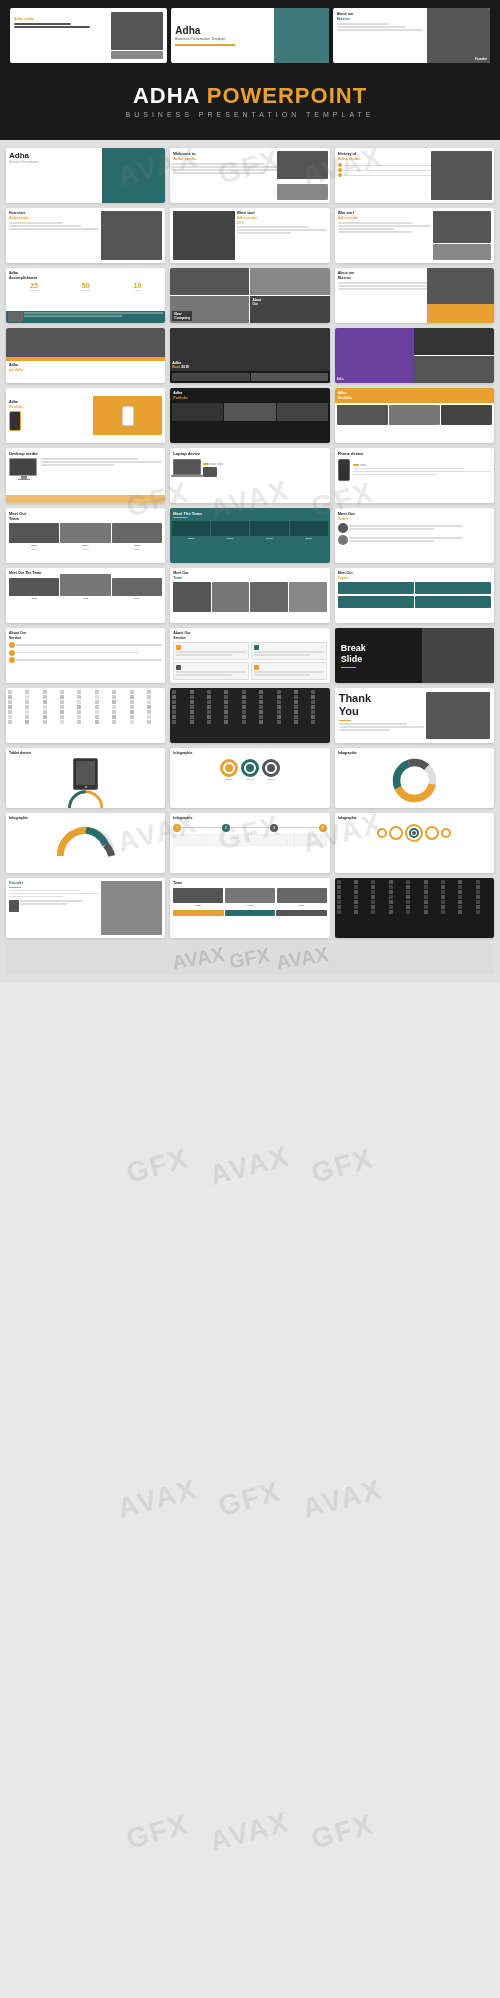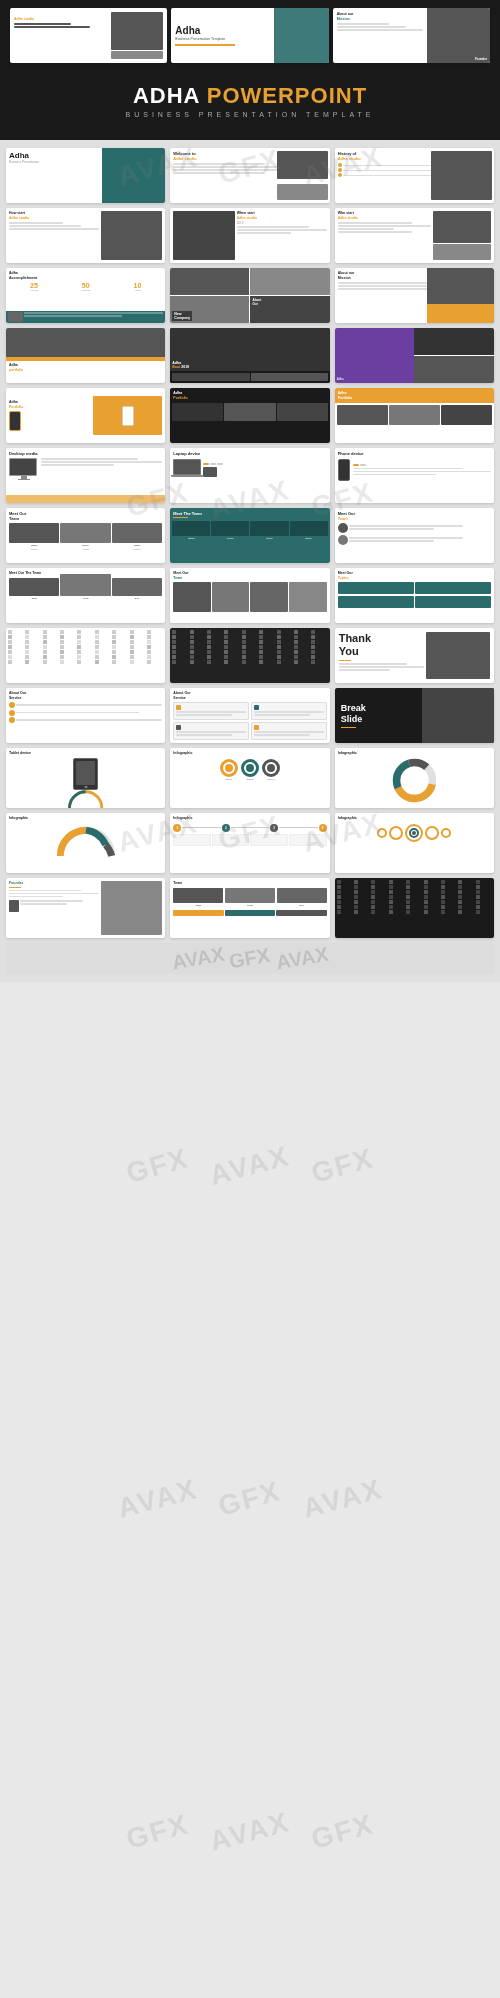--- a/index.html
+++ b/index.html
@@ -688,183 +688,20 @@
             <div style="display:flex;gap:1px;">
               <div style="flex:1;height:12px;background:#2a6b6b;border-radius:1px;"></div>
               <div style="flex:1;height:12px;background:#2a6b6b;border-radius:1px;"></div>
             </div>
           </div>
         </div>
       </div>
     </div>
 
     <div class="slide-row">
-
-      <div class="slide-card">
-        <div class="slide-inner" style="padding:2px;min-height:55px;">
-          <div style="display:grid;grid-template-columns:repeat(9,1fr);gap:1px;">
-
-            <div style="width:4px;height:4px;background:#ccc;border-radius:0.5px;"></div>
-              <div style="width:4px;height:4px;background:#ccc;border-radius:0.5px;"></div>
-              <div style="width:4px;height:4px;background:#ccc;border-radius:0.5px;"></div>
-              <div style="width:4px;height:4px;background:#ccc;border-radius:0.5px;"></div>
-              <div style="width:4px;height:4px;background:#ccc;border-radius:0.5px;"></div>
-              <div style="width:4px;height:4px;background:#ccc;border-radius:0.5px;"></div>
-              <div style="width:4px;height:4px;background:#ccc;border-radius:0.5px;"></div>
-              <div style="width:4px;height:4px;background:#ccc;border-radius:0.5px;"></div>
-              <div style="width:4px;height:4px;background:#ccc;border-radius:0.5px;"></div>
-            <div style="width:4px;height:4px;background:#bbb;border-radius:0.5px;"></div>
-              <div style="width:4px;height:4px;background:#ddd;border-radius:0.5px;"></div>
-              <div style="width:4px;height:4px;background:#ccc;border-radius:0.5px;"></div>
-              <div style="width:4px;height:4px;background:#bbb;border-radius:0.5px;"></div>
-              <div style="width:4px;height:4px;background:#ccc;border-radius:0.5px;"></div>
-              <div style="width:4px;height:4px;background:#ddd;border-radius:0.5px;"></div>
-              <div style="width:4px;height:4px;background:#ccc;border-radius:0.5px;"></div>
-              <div style="width:4px;height:4px;background:#bbb;border-radius:0.5px;"></div>
-              <div style="width:4px;height:4px;background:#ccc;border-radius:0.5px;"></div>
-            <div style="width:4px;height:4px;background:#ccc;border-radius:0.5px;"></div>
-              <div style="width:4px;height:4px;background:#ccc;border-radius:0.5px;"></div>
-              <div style="width:4px;height:4px;background:#bbb;border-radius:0.5px;"></div>
-              <div style="width:4px;height:4px;background:#ccc;border-radius:0.5px;"></div>
-              <div style="width:4px;height:4px;background:#ddd;border-radius:0.5px;"></div>
-              <div style="width:4px;height:4px;background:#ccc;border-radius:0.5px;"></div>
-              <div style="width:4px;height:4px;background:#bbb;border-radius:0.5px;"></div>
-              <div style="width:4px;height:4px;background:#ccc;border-radius:0.5px;"></div>
-              <div style="width:4px;height:4px;background:#ddd;border-radius:0.5px;"></div>
-            <div style="width:4px;height:4px;background:#bbb;border-radius:0.5px;"></div>
-              <div style="width:4px;height:4px;background:#ccc;border-radius:0.5px;"></div>
-              <div style="width:4px;height:4px;background:#ddd;border-radius:0.5px;"></div>
-              <div style="width:4px;height:4px;background:#ccc;border-radius:0.5px;"></div>
-              <div style="width:4px;height:4px;background:#bbb;border-radius:0.5px;"></div>
-              <div style="width:4px;height:4px;background:#ccc;border-radius:0.5px;"></div>
-              <div style="width:4px;height:4px;background:#ddd;border-radius:0.5px;"></div>
-              <div style="width:4px;height:4px;background:#ccc;border-radius:0.5px;"></div>
-              <div style="width:4px;height:4px;background:#bbb;border-radius:0.5px;"></div>
-            <div style="width:4px;height:4px;background:#ccc;border-radius:0.5px;"></div>
-              <div style="width:4px;height:4px;background:#ddd;border-radius:0.5px;"></div>
-              <div style="width:4px;height:4px;background:#ccc;border-radius:0.5px;"></div>
-              <div style="width:4px;height:4px;background:#bbb;border-radius:0.5px;"></div>
-              <div style="width:4px;height:4px;background:#ccc;border-radius:0.5px;"></div>
-              <div style="width:4px;height:4px;background:#ddd;border-radius:0.5px;"></div>
-              <div style="width:4px;height:4px;background:#ccc;border-radius:0.5px;"></div>
-              <div style="width:4px;height:4px;background:#bbb;border-radius:0.5px;"></div>
-              <div style="width:4px;height:4px;background:#ccc;border-radius:0.5px;"></div>
-            <div style="width:4px;height:4px;background:#ddd;border-radius:0.5px;"></div>
-              <div style="width:4px;height:4px;background:#ccc;border-radius:0.5px;"></div>
-              <div style="width:4px;height:4px;background:#bbb;border-radius:0.5px;"></div>
-              <div style="width:4px;height:4px;background:#ccc;border-radius:0.5px;"></div>
-              <div style="width:4px;height:4px;background:#ddd;border-radius:0.5px;"></div>
-              <div style="width:4px;height:4px;background:#ccc;border-radius:0.5px;"></div>
-              <div style="width:4px;height:4px;background:#bbb;border-radius:0.5px;"></div>
-              <div style="width:4px;height:4px;background:#ccc;border-radius:0.5px;"></div>
-              <div style="width:4px;height:4px;background:#ddd;border-radius:0.5px;"></div>
-            <div style="width:4px;height:4px;background:#ccc;border-radius:0.5px;"></div>
-              <div style="width:4px;height:4px;background:#bbb;border-radius:0.5px;"></div>
-              <div style="width:4px;height:4px;background:#ccc;border-radius:0.5px;"></div>
-              <div style="width:4px;height:4px;background:#ddd;border-radius:0.5px;"></div>
-              <div style="width:4px;height:4px;background:#ccc;border-radius:0.5px;"></div>
-              <div style="width:4px;height:4px;background:#bbb;border-radius:0.5px;"></div>
-              <div style="width:4px;height:4px;background:#ccc;border-radius:0.5px;"></div>
-              <div style="width:4px;height:4px;background:#ddd;border-radius:0.5px;"></div>
-              <div style="width:4px;height:4px;background:#ccc;border-radius:0.5px;"></div>
-          </div>
-        </div>
-      </div>
-
-      <div class="slide-card">
-        <div class="slide-inner" style="padding:2px;background:#222;min-height:55px;">
-          <div style="display:grid;grid-template-columns:repeat(9,1fr);gap:1px;">
-            <div style="width:4px;height:4px;background:#555;border-radius:0.5px;"></div>
-              <div style="width:4px;height:4px;background:#666;border-radius:0.5px;"></div>
-              <div style="width:4px;height:4px;background:#555;border-radius:0.5px;"></div>
-              <div style="width:4px;height:4px;background:#666;border-radius:0.5px;"></div>
-              <div style="width:4px;height:4px;background:#555;border-radius:0.5px;"></div>
-              <div style="width:4px;height:4px;background:#666;border-radius:0.5px;"></div>
-              <div style="width:4px;height:4px;background:#555;border-radius:0.5px;"></div>
-              <div style="width:4px;height:4px;background:#666;border-radius:0.5px;"></div>
-              <div style="width:4px;height:4px;background:#555;border-radius:0.5px;"></div>
-            <div style="width:4px;height:4px;background:#666;border-radius:0.5px;"></div>
-              <div style="width:4px;height:4px;background:#555;border-radius:0.5px;"></div>
-              <div style="width:4px;height:4px;background:#666;border-radius:0.5px;"></div>
-              <div style="width:4px;height:4px;background:#555;border-radius:0.5px;"></div>
-              <div style="width:4px;height:4px;background:#666;border-radius:0.5px;"></div>
-              <div style="width:4px;height:4px;background:#555;border-radius:0.5px;"></div>
-              <div style="width:4px;height:4px;background:#666;border-radius:0.5px;"></div>
-              <div style="width:4px;height:4px;background:#555;border-radius:0.5px;"></div>
-              <div style="width:4px;height:4px;background:#666;border-radius:0.5px;"></div>
-            <div style="width:4px;height:4px;background:#555;border-radius:0.5px;"></div>
-              <div style="width:4px;height:4px;background:#666;border-radius:0.5px;"></div>
-              <div style="width:4px;height:4px;background:#555;border-radius:0.5px;"></div>
-              <div style="width:4px;height:4px;background:#666;border-radius:0.5px;"></div>
-              <div style="width:4px;height:4px;background:#555;border-radius:0.5px;"></div>
-              <div style="width:4px;height:4px;background:#666;border-radius:0.5px;"></div>
-              <div style="width:4px;height:4px;background:#555;border-radius:0.5px;"></div>
-              <div style="width:4px;height:4px;background:#666;border-radius:0.5px;"></div>
-              <div style="width:4px;height:4px;background:#555;border-radius:0.5px;"></div>
-            <div style="width:4px;height:4px;background:#666;border-radius:0.5px;"></div>
-              <div style="width:4px;height:4px;background:#555;border-radius:0.5px;"></div>
-              <div style="width:4px;height:4px;background:#666;border-radius:0.5px;"></div>
-              <div style="width:4px;height:4px;background:#555;border-radius:0.5px;"></div>
-              <div style="width:4px;height:4px;background:#666;border-radius:0.5px;"></div>
-              <div style="width:4px;height:4px;background:#555;border-radius:0.5px;"></div>
-              <div style="width:4px;height:4px;background:#666;border-radius:0.5px;"></div>
-              <div style="width:4px;height:4px;background:#555;border-radius:0.5px;"></div>
-              <div style="width:4px;height:4px;background:#666;border-radius:0.5px;"></div>
-            <div style="width:4px;height:4px;background:#555;border-radius:0.5px;"></div>
-              <div style="width:4px;height:4px;background:#666;border-radius:0.5px;"></div>
-              <div style="width:4px;height:4px;background:#555;border-radius:0.5px;"></div>
-              <div style="width:4px;height:4px;background:#666;border-radius:0.5px;"></div>
-              <div style="width:4px;height:4px;background:#555;border-radius:0.5px;"></div>
-              <div style="width:4px;height:4px;background:#666;border-radius:0.5px;"></div>
-              <div style="width:4px;height:4px;background:#555;border-radius:0.5px;"></div>
-              <div style="width:4px;height:4px;background:#666;border-radius:0.5px;"></div>
-              <div style="width:4px;height:4px;background:#555;border-radius:0.5px;"></div>
-            <div style="width:4px;height:4px;background:#666;border-radius:0.5px;"></div>
-              <div style="width:4px;height:4px;background:#555;border-radius:0.5px;"></div>
-              <div style="width:4px;height:4px;background:#666;border-radius:0.5px;"></div>
-              <div style="width:4px;height:4px;background:#555;border-radius:0.5px;"></div>
-              <div style="width:4px;height:4px;background:#666;border-radius:0.5px;"></div>
-              <div style="width:4px;height:4px;background:#555;border-radius:0.5px;"></div>
-              <div style="width:4px;height:4px;background:#666;border-radius:0.5px;"></div>
-              <div style="width:4px;height:4px;background:#555;border-radius:0.5px;"></div>
-              <div style="width:4px;height:4px;background:#666;border-radius:0.5px;"></div>
-            <div style="width:4px;height:4px;background:#555;border-radius:0.5px;"></div>
-              <div style="width:4px;height:4px;background:#666;border-radius:0.5px;"></div>
-              <div style="width:4px;height:4px;background:#555;border-radius:0.5px;"></div>
-              <div style="width:4px;height:4px;background:#666;border-radius:0.5px;"></div>
-              <div style="width:4px;height:4px;background:#555;border-radius:0.5px;"></div>
-              <div style="width:4px;height:4px;background:#666;border-radius:0.5px;"></div>
-              <div style="width:4px;height:4px;background:#555;border-radius:0.5px;"></div>
-              <div style="width:4px;height:4px;background:#666;border-radius:0.5px;"></div>
-              <div style="width:4px;height:4px;background:#555;border-radius:0.5px;"></div>
-          </div>
-        </div>
-      </div>
-
-      <div class="slide-card">
-        <div class="slide-inner" style="padding:4px;min-height:55px;">
-          <div style="display:flex;gap:2px;height:100%;">
-            <div style="flex:1;">
-              <div class="thankyou-slide">
-                <div class="ty-title">Thank<br>You</div>
-              </div>
-              <div style="margin-top:2px;width:12px;height:1px;background:#e8a030;"></div>
-              <div style="margin-top:2px;">
-                <div class="slide-line medium"></div>
-                <div class="slide-line full"></div>
-                <div class="slide-line short"></div>
-              </div>
-            </div>
-            <div style="width:42%;background:#555;border-radius:1px;"></div>
-          </div>
-        </div>
-      </div>
-    </div>
-
-    <div class="slide-row">
       <div class="slide-card">
         <div class="slide-inner" style="padding:3px;min-height:55px;">
           <div class="slide-label" style="font-size:3.5px;">About Our<br>Service</div>
           <div style="margin-top:2px;display:flex;flex-direction:column;gap:1.5px;">
             <div style="display:flex;gap:1px;align-items:center;">
               <div style="width:6px;height:6px;background:#e8a030;border-radius:50%;flex-shrink:0;"></div>
               <div class="slide-line full" style="margin:0;"></div>
             </div>
             <div style="display:flex;gap:1px;align-items:center;">
               <div style="width:6px;height:6px;background:#e8a030;border-radius:50%;flex-shrink:0;"></div>
@@ -907,20 +744,183 @@
           </div>
         </div>
       </div>
 
       <div class="slide-card">
         <div class="break-slide-inner">
           <div class="break-title">Break<br>Slide</div>
           <div style="margin-top:2px;width:15px;height:1px;background:#e8a030;"></div>
         </div>
         <div style="position:absolute;right:0;top:0;bottom:0;width:45%;background:#444;"></div>
+      </div>
+    </div>
+
+    <div class="slide-row">
+
+      <div class="slide-card">
+        <div class="slide-inner" style="padding:2px;min-height:55px;">
+          <div style="display:grid;grid-template-columns:repeat(9,1fr);gap:1px;">
+
+            <div style="width:4px;height:4px;background:#ccc;border-radius:0.5px;"></div>
+              <div style="width:4px;height:4px;background:#ccc;border-radius:0.5px;"></div>
+              <div style="width:4px;height:4px;background:#ccc;border-radius:0.5px;"></div>
+              <div style="width:4px;height:4px;background:#ccc;border-radius:0.5px;"></div>
+              <div style="width:4px;height:4px;background:#ccc;border-radius:0.5px;"></div>
+              <div style="width:4px;height:4px;background:#ccc;border-radius:0.5px;"></div>
+              <div style="width:4px;height:4px;background:#ccc;border-radius:0.5px;"></div>
+              <div style="width:4px;height:4px;background:#ccc;border-radius:0.5px;"></div>
+              <div style="width:4px;height:4px;background:#ccc;border-radius:0.5px;"></div>
+            <div style="width:4px;height:4px;background:#bbb;border-radius:0.5px;"></div>
+              <div style="width:4px;height:4px;background:#ddd;border-radius:0.5px;"></div>
+              <div style="width:4px;height:4px;background:#ccc;border-radius:0.5px;"></div>
+              <div style="width:4px;height:4px;background:#bbb;border-radius:0.5px;"></div>
+              <div style="width:4px;height:4px;background:#ccc;border-radius:0.5px;"></div>
+              <div style="width:4px;height:4px;background:#ddd;border-radius:0.5px;"></div>
+              <div style="width:4px;height:4px;background:#ccc;border-radius:0.5px;"></div>
+              <div style="width:4px;height:4px;background:#bbb;border-radius:0.5px;"></div>
+              <div style="width:4px;height:4px;background:#ccc;border-radius:0.5px;"></div>
+            <div style="width:4px;height:4px;background:#ccc;border-radius:0.5px;"></div>
+              <div style="width:4px;height:4px;background:#ccc;border-radius:0.5px;"></div>
+              <div style="width:4px;height:4px;background:#bbb;border-radius:0.5px;"></div>
+              <div style="width:4px;height:4px;background:#ccc;border-radius:0.5px;"></div>
+              <div style="width:4px;height:4px;background:#ddd;border-radius:0.5px;"></div>
+              <div style="width:4px;height:4px;background:#ccc;border-radius:0.5px;"></div>
+              <div style="width:4px;height:4px;background:#bbb;border-radius:0.5px;"></div>
+              <div style="width:4px;height:4px;background:#ccc;border-radius:0.5px;"></div>
+              <div style="width:4px;height:4px;background:#ddd;border-radius:0.5px;"></div>
+            <div style="width:4px;height:4px;background:#bbb;border-radius:0.5px;"></div>
+              <div style="width:4px;height:4px;background:#ccc;border-radius:0.5px;"></div>
+              <div style="width:4px;height:4px;background:#ddd;border-radius:0.5px;"></div>
+              <div style="width:4px;height:4px;background:#ccc;border-radius:0.5px;"></div>
+              <div style="width:4px;height:4px;background:#bbb;border-radius:0.5px;"></div>
+              <div style="width:4px;height:4px;background:#ccc;border-radius:0.5px;"></div>
+              <div style="width:4px;height:4px;background:#ddd;border-radius:0.5px;"></div>
+              <div style="width:4px;height:4px;background:#ccc;border-radius:0.5px;"></div>
+              <div style="width:4px;height:4px;background:#bbb;border-radius:0.5px;"></div>
+            <div style="width:4px;height:4px;background:#ccc;border-radius:0.5px;"></div>
+              <div style="width:4px;height:4px;background:#ddd;border-radius:0.5px;"></div>
+              <div style="width:4px;height:4px;background:#ccc;border-radius:0.5px;"></div>
+              <div style="width:4px;height:4px;background:#bbb;border-radius:0.5px;"></div>
+              <div style="width:4px;height:4px;background:#ccc;border-radius:0.5px;"></div>
+              <div style="width:4px;height:4px;background:#ddd;border-radius:0.5px;"></div>
+              <div style="width:4px;height:4px;background:#ccc;border-radius:0.5px;"></div>
+              <div style="width:4px;height:4px;background:#bbb;border-radius:0.5px;"></div>
+              <div style="width:4px;height:4px;background:#ccc;border-radius:0.5px;"></div>
+            <div style="width:4px;height:4px;background:#ddd;border-radius:0.5px;"></div>
+              <div style="width:4px;height:4px;background:#ccc;border-radius:0.5px;"></div>
+              <div style="width:4px;height:4px;background:#bbb;border-radius:0.5px;"></div>
+              <div style="width:4px;height:4px;background:#ccc;border-radius:0.5px;"></div>
+              <div style="width:4px;height:4px;background:#ddd;border-radius:0.5px;"></div>
+              <div style="width:4px;height:4px;background:#ccc;border-radius:0.5px;"></div>
+              <div style="width:4px;height:4px;background:#bbb;border-radius:0.5px;"></div>
+              <div style="width:4px;height:4px;background:#ccc;border-radius:0.5px;"></div>
+              <div style="width:4px;height:4px;background:#ddd;border-radius:0.5px;"></div>
+            <div style="width:4px;height:4px;background:#ccc;border-radius:0.5px;"></div>
+              <div style="width:4px;height:4px;background:#bbb;border-radius:0.5px;"></div>
+              <div style="width:4px;height:4px;background:#ccc;border-radius:0.5px;"></div>
+              <div style="width:4px;height:4px;background:#ddd;border-radius:0.5px;"></div>
+              <div style="width:4px;height:4px;background:#ccc;border-radius:0.5px;"></div>
+              <div style="width:4px;height:4px;background:#bbb;border-radius:0.5px;"></div>
+              <div style="width:4px;height:4px;background:#ccc;border-radius:0.5px;"></div>
+              <div style="width:4px;height:4px;background:#ddd;border-radius:0.5px;"></div>
+              <div style="width:4px;height:4px;background:#ccc;border-radius:0.5px;"></div>
+          </div>
+        </div>
+      </div>
+
+      <div class="slide-card">
+        <div class="slide-inner" style="padding:2px;background:#222;min-height:55px;">
+          <div style="display:grid;grid-template-columns:repeat(9,1fr);gap:1px;">
+            <div style="width:4px;height:4px;background:#555;border-radius:0.5px;"></div>
+              <div style="width:4px;height:4px;background:#666;border-radius:0.5px;"></div>
+              <div style="width:4px;height:4px;background:#555;border-radius:0.5px;"></div>
+              <div style="width:4px;height:4px;background:#666;border-radius:0.5px;"></div>
+              <div style="width:4px;height:4px;background:#555;border-radius:0.5px;"></div>
+              <div style="width:4px;height:4px;background:#666;border-radius:0.5px;"></div>
+              <div style="width:4px;height:4px;background:#555;border-radius:0.5px;"></div>
+              <div style="width:4px;height:4px;background:#666;border-radius:0.5px;"></div>
+              <div style="width:4px;height:4px;background:#555;border-radius:0.5px;"></div>
+            <div style="width:4px;height:4px;background:#666;border-radius:0.5px;"></div>
+              <div style="width:4px;height:4px;background:#555;border-radius:0.5px;"></div>
+              <div style="width:4px;height:4px;background:#666;border-radius:0.5px;"></div>
+              <div style="width:4px;height:4px;background:#555;border-radius:0.5px;"></div>
+              <div style="width:4px;height:4px;background:#666;border-radius:0.5px;"></div>
+              <div style="width:4px;height:4px;background:#555;border-radius:0.5px;"></div>
+              <div style="width:4px;height:4px;background:#666;border-radius:0.5px;"></div>
+              <div style="width:4px;height:4px;background:#555;border-radius:0.5px;"></div>
+              <div style="width:4px;height:4px;background:#666;border-radius:0.5px;"></div>
+            <div style="width:4px;height:4px;background:#555;border-radius:0.5px;"></div>
+              <div style="width:4px;height:4px;background:#666;border-radius:0.5px;"></div>
+              <div style="width:4px;height:4px;background:#555;border-radius:0.5px;"></div>
+              <div style="width:4px;height:4px;background:#666;border-radius:0.5px;"></div>
+              <div style="width:4px;height:4px;background:#555;border-radius:0.5px;"></div>
+              <div style="width:4px;height:4px;background:#666;border-radius:0.5px;"></div>
+              <div style="width:4px;height:4px;background:#555;border-radius:0.5px;"></div>
+              <div style="width:4px;height:4px;background:#666;border-radius:0.5px;"></div>
+              <div style="width:4px;height:4px;background:#555;border-radius:0.5px;"></div>
+            <div style="width:4px;height:4px;background:#666;border-radius:0.5px;"></div>
+              <div style="width:4px;height:4px;background:#555;border-radius:0.5px;"></div>
+              <div style="width:4px;height:4px;background:#666;border-radius:0.5px;"></div>
+              <div style="width:4px;height:4px;background:#555;border-radius:0.5px;"></div>
+              <div style="width:4px;height:4px;background:#666;border-radius:0.5px;"></div>
+              <div style="width:4px;height:4px;background:#555;border-radius:0.5px;"></div>
+              <div style="width:4px;height:4px;background:#666;border-radius:0.5px;"></div>
+              <div style="width:4px;height:4px;background:#555;border-radius:0.5px;"></div>
+              <div style="width:4px;height:4px;background:#666;border-radius:0.5px;"></div>
+            <div style="width:4px;height:4px;background:#555;border-radius:0.5px;"></div>
+              <div style="width:4px;height:4px;background:#666;border-radius:0.5px;"></div>
+              <div style="width:4px;height:4px;background:#555;border-radius:0.5px;"></div>
+              <div style="width:4px;height:4px;background:#666;border-radius:0.5px;"></div>
+              <div style="width:4px;height:4px;background:#555;border-radius:0.5px;"></div>
+              <div style="width:4px;height:4px;background:#666;border-radius:0.5px;"></div>
+              <div style="width:4px;height:4px;background:#555;border-radius:0.5px;"></div>
+              <div style="width:4px;height:4px;background:#666;border-radius:0.5px;"></div>
+              <div style="width:4px;height:4px;background:#555;border-radius:0.5px;"></div>
+            <div style="width:4px;height:4px;background:#666;border-radius:0.5px;"></div>
+              <div style="width:4px;height:4px;background:#555;border-radius:0.5px;"></div>
+              <div style="width:4px;height:4px;background:#666;border-radius:0.5px;"></div>
+              <div style="width:4px;height:4px;background:#555;border-radius:0.5px;"></div>
+              <div style="width:4px;height:4px;background:#666;border-radius:0.5px;"></div>
+              <div style="width:4px;height:4px;background:#555;border-radius:0.5px;"></div>
+              <div style="width:4px;height:4px;background:#666;border-radius:0.5px;"></div>
+              <div style="width:4px;height:4px;background:#555;border-radius:0.5px;"></div>
+              <div style="width:4px;height:4px;background:#666;border-radius:0.5px;"></div>
+            <div style="width:4px;height:4px;background:#555;border-radius:0.5px;"></div>
+              <div style="width:4px;height:4px;background:#666;border-radius:0.5px;"></div>
+              <div style="width:4px;height:4px;background:#555;border-radius:0.5px;"></div>
+              <div style="width:4px;height:4px;background:#666;border-radius:0.5px;"></div>
+              <div style="width:4px;height:4px;background:#555;border-radius:0.5px;"></div>
+              <div style="width:4px;height:4px;background:#666;border-radius:0.5px;"></div>
+              <div style="width:4px;height:4px;background:#555;border-radius:0.5px;"></div>
+              <div style="width:4px;height:4px;background:#666;border-radius:0.5px;"></div>
+              <div style="width:4px;height:4px;background:#555;border-radius:0.5px;"></div>
+          </div>
+        </div>
+      </div>
+
+      <div class="slide-card">
+        <div class="slide-inner" style="padding:4px;min-height:55px;">
+          <div style="display:flex;gap:2px;height:100%;">
+            <div style="flex:1;">
+              <div class="thankyou-slide">
+                <div class="ty-title">Thank<br>You</div>
+              </div>
+              <div style="margin-top:2px;width:12px;height:1px;background:#e8a030;"></div>
+              <div style="margin-top:2px;">
+                <div class="slide-line medium"></div>
+                <div class="slide-line full"></div>
+                <div class="slide-line short"></div>
+              </div>
+            </div>
+            <div style="width:42%;background:#555;border-radius:1px;"></div>
+          </div>
+        </div>
       </div>
     </div>
 
     <div class="slide-row">
 
       <div class="slide-card">
         <div class="slide-inner" style="padding:3px;min-height:60px;">
           <div class="slide-label" style="font-size:3.5px;">Tablet device</div>
           <div style="margin-top:2px;display:flex;justify-content:center;">
 

